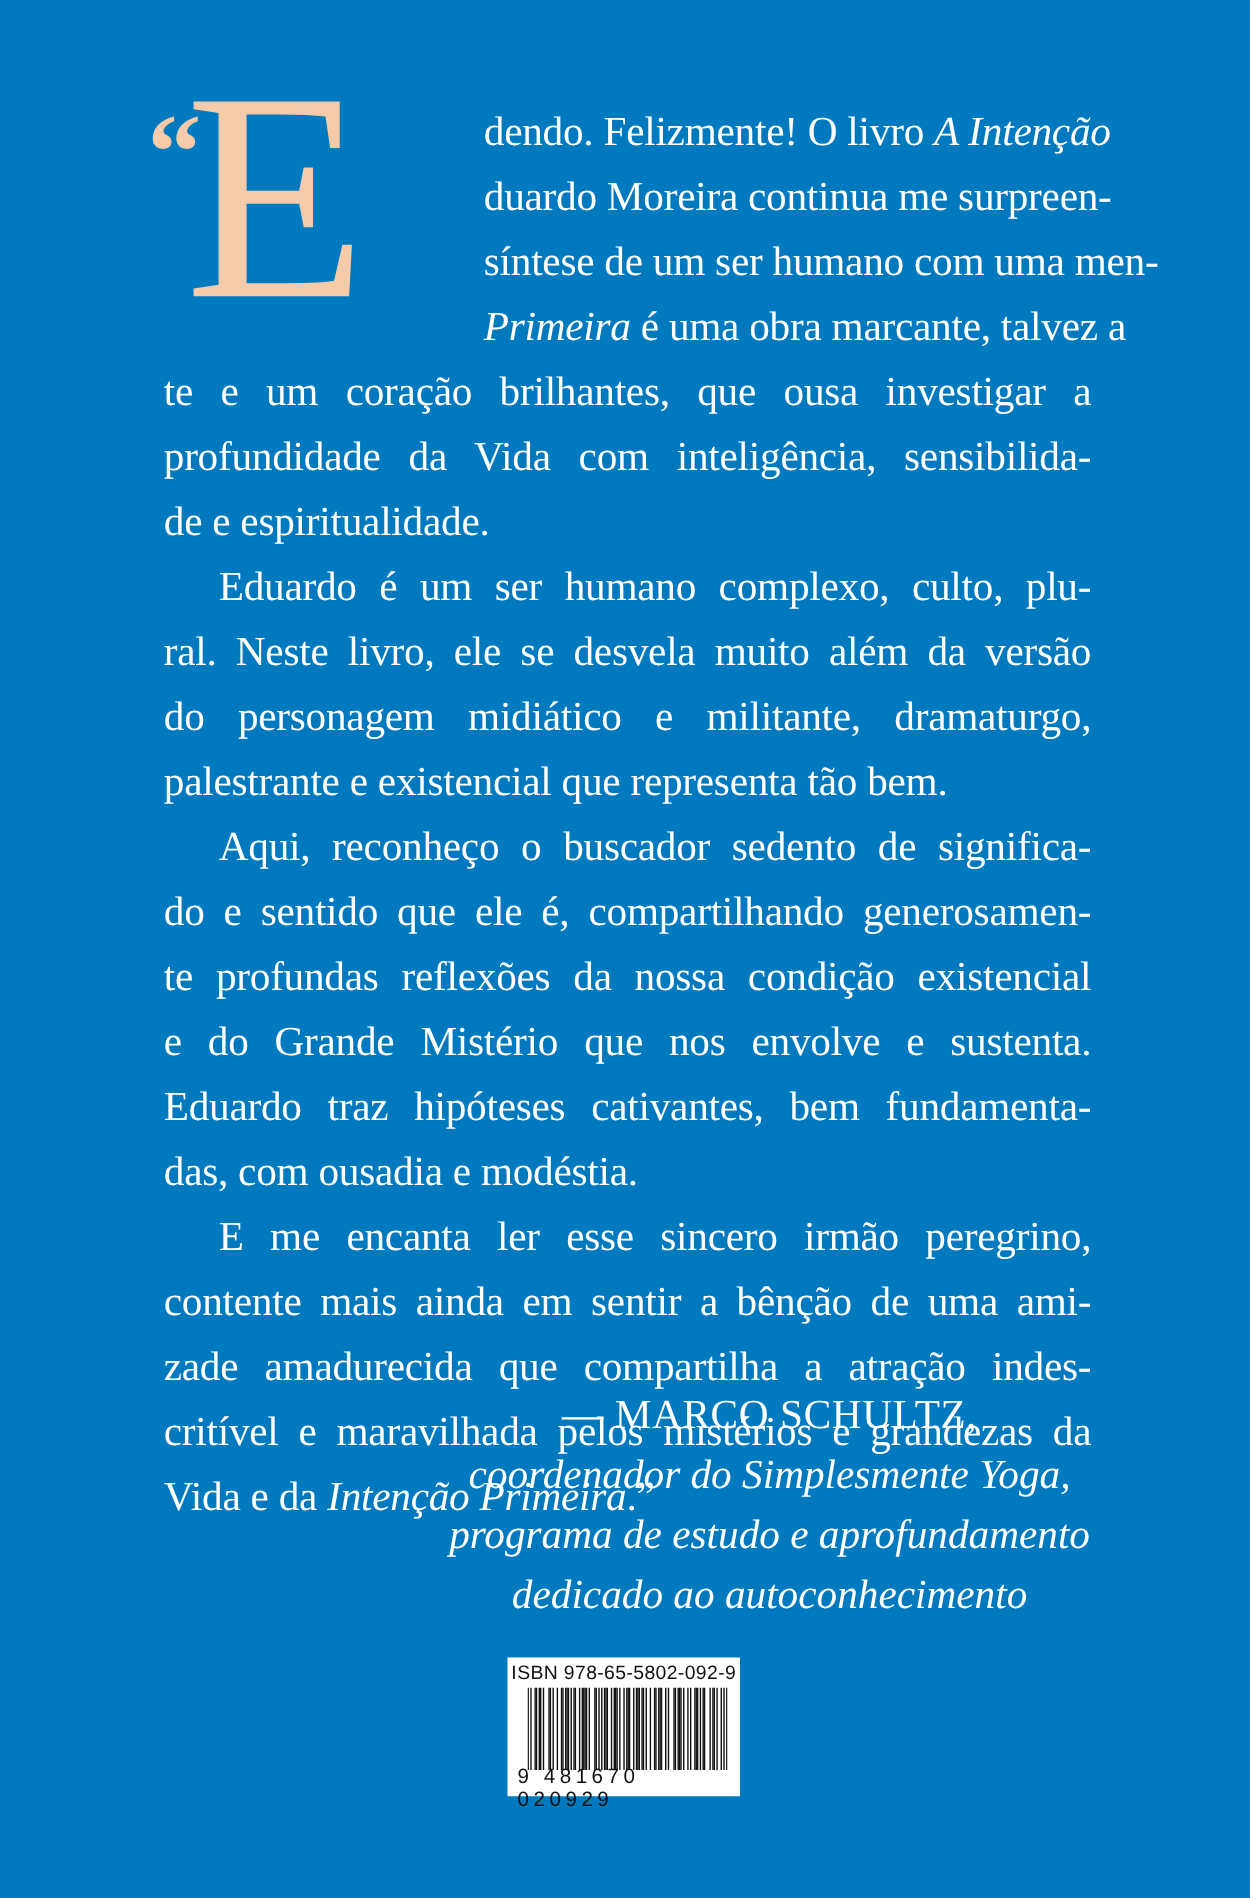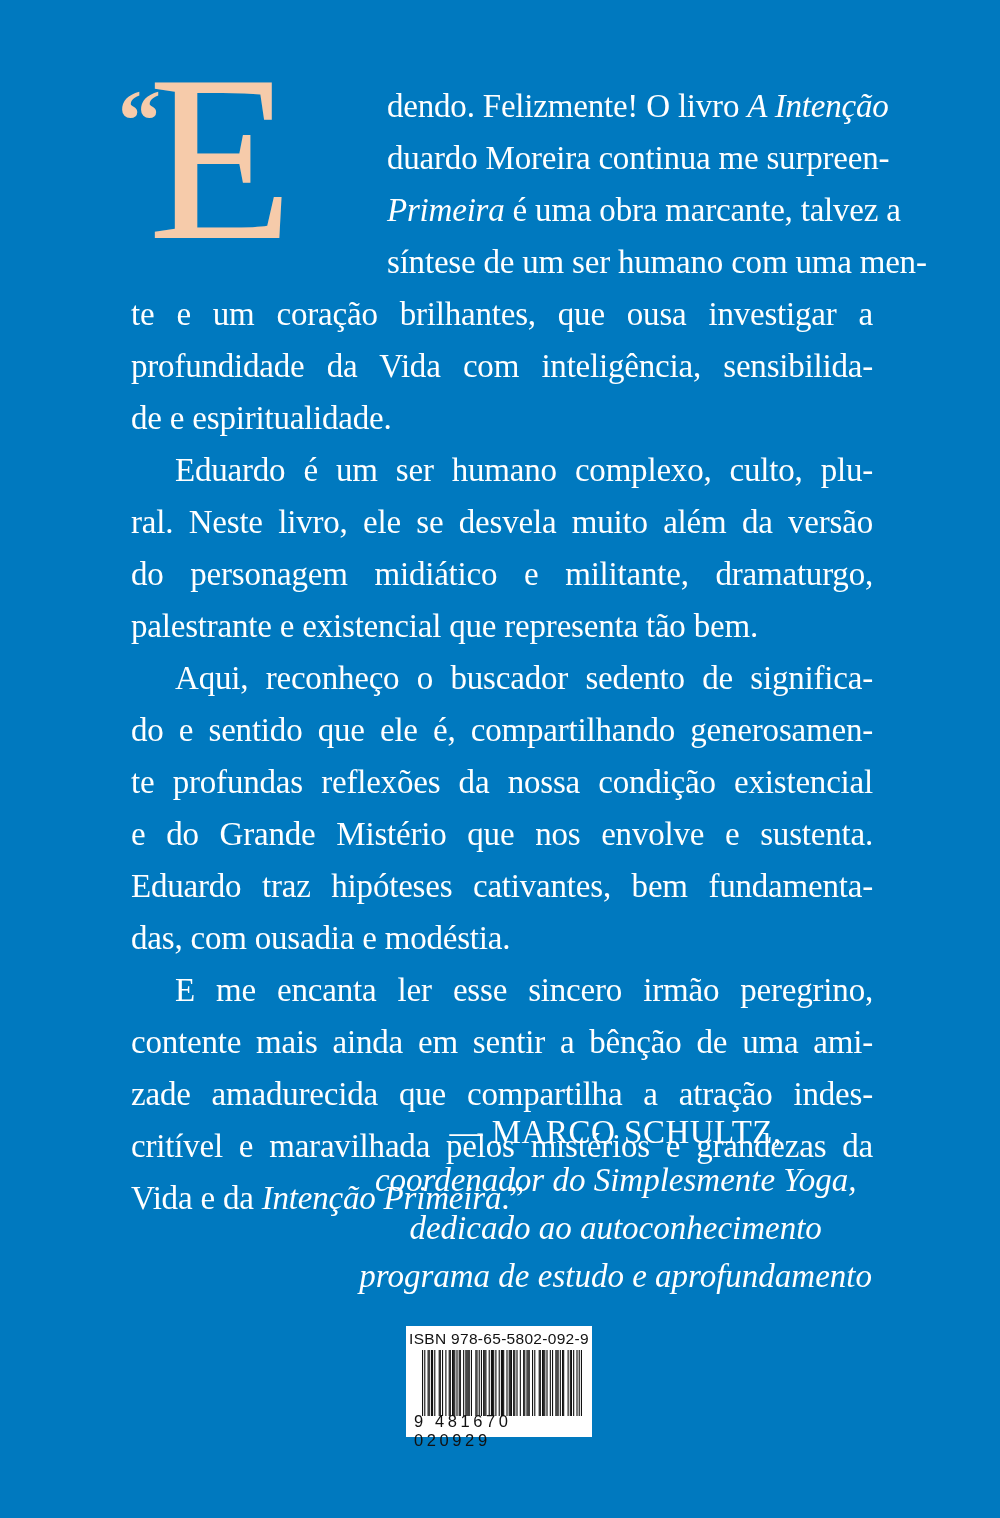--- a/index.html
+++ b/index.html
@@ -27,22 +27,22 @@
 <body>
 
 <div class="page">
   <span class="quote-open">“</span>
   <span class="dropcap">E</span>
 
   <div class="text-block" id="text-block">
       <div class="para">
         <span class="line first-lines"><span>dendo. Felizmente! O livro </span><span class="it">A Intenção</span></span>
         <span class="line first-lines"><span>duardo Moreira continua me surpreen-</span></span>
+        <span class="line first-lines"><span>síntese de um ser humano com uma men-</span></span>
         <span class="line first-lines"><span class="it">Primeira</span><span> é uma obra marcante, talvez a</span></span>
-        <span class="line first-lines"><span>síntese de um ser humano com uma men-</span></span>
         <span class="line"><span>te e um coração brilhantes, que ousa investigar a</span></span>
         <span class="line"><span>profundidade da Vida com inteligência, sensibilida-</span></span>
         <span class="line last"><span>de e espiritualidade.</span></span>
       </div>
       <div class="para">
         <span class="line indent"><span>Eduardo é um ser humano complexo, culto, plu-</span></span>
         <span class="line"><span>ral. Neste livro, ele se desvela muito além da versão</span></span>
         <span class="line"><span>do personagem midiático e militante, dramaturgo,</span></span>
         <span class="line last"><span>palestrante e existencial que representa tão bem.</span></span>
       </div>
@@ -59,22 +59,22 @@
         <span class="line"><span>contente mais ainda em sentir a bênção de uma ami-</span></span>
         <span class="line"><span>zade amadurecida que compartilha a atração indes-</span></span>
         <span class="line"><span>critível e maravilhada pelos mistérios e grandezas da</span></span>
         <span class="line last"><span>Vida e da </span><span class="it">Intenção Primeira</span><span>.”</span></span>
       </div>
     </div>
 
   <div class="attr">
     <span class="attr-name">— MARCO SCHULTZ,</span>
     <span class="attr-role">coordenador do Simplesmente Yoga,</span>
+    <span class="attr-role">programa de estudo e aprofundamento</span>
     <span class="attr-role">dedicado ao autoconhecimento</span>
-    <span class="attr-role">programa de estudo e aprofundamento</span>
   </div>
 
   <div class="barcode-box">
     <div class="isbn">ISBN 978-65-5802-092-9</div>
     <svg class="bars" id="bars" viewBox="0 0 144 66" preserveAspectRatio="none">
         <rect x="0.000" y="0" width="1.000" height="66" fill="#111"></rect>
         <rect x="2.000" y="0" width="1.000" height="66" fill="#111"></rect>
         <rect x="5.000" y="0" width="1.000" height="66" fill="#111"></rect>
         <rect x="6.000" y="0" width="1.000" height="66" fill="#111"></rect>
         <rect x="8.000" y="0" width="1.000" height="66" fill="#111"></rect>

